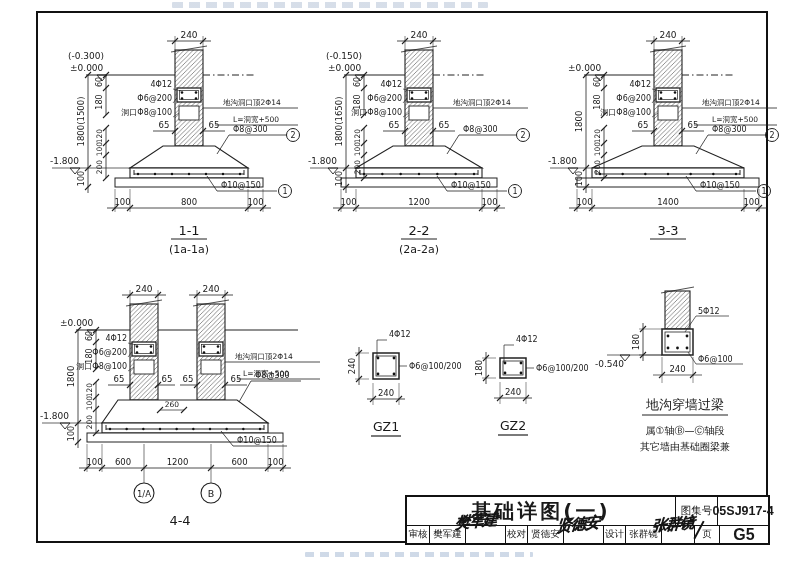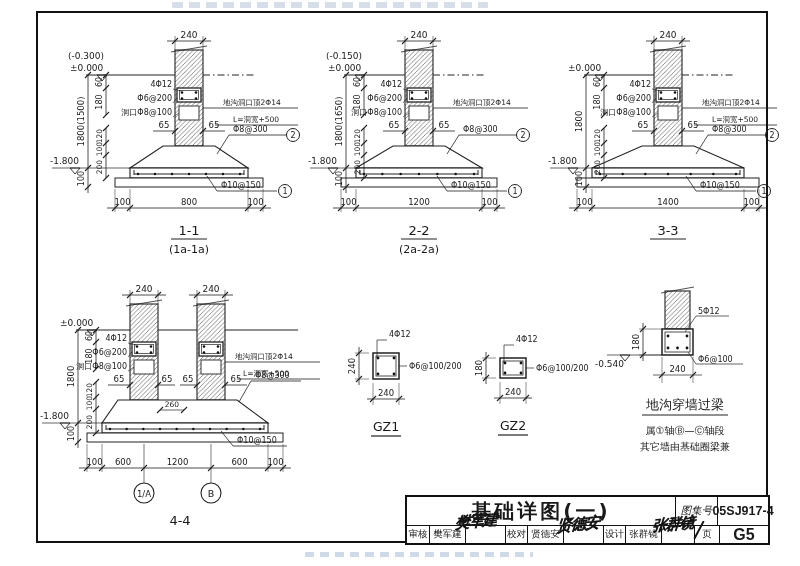--- a/index.html
+++ b/index.html
@@ -16,21 +16,21 @@
   svg text{font-family:"DejaVu Sans",sans-serif;}
   
   #tblock{position:absolute;left:405px;top:495px;width:365px;height:50px;
           border:2.2px solid #111;box-sizing:border-box;background:#fff;}
   .tb-r1{display:flex;height:29px;border-bottom:1.6px solid #111;box-sizing:border-box;}
   .tb-r2{display:flex;height:17px;}
   .tb-c{box-sizing:border-box;border-left:1.5px solid #111;display:flex;
         align-items:center;justify-content:center;overflow:visible;white-space:nowrap;}
   .tb-c:first-child{border-left:none;}
   .tb-title{width:268px;font-size:20px;font-weight:700;letter-spacing:3px;}
-  .tb-lab1{width:42px;font-size:10.5px;font-style:italic;}
+  .tb-lab1{width:42px;font-size:10.5px;}
   .tb-num{width:51px;font-size:12.5px;font-weight:600;font-family:Liberation Sans, sans-serif;}
   .tb-s{font-size:9.5px;}
   .sig{position:absolute;font-family:"DejaVu Serif",serif;font-style:italic;font-weight:bold;
        font-size:15px;color:#141414;transform:rotate(-5deg) skewX(-10deg);
        letter-spacing:-1px;text-shadow:0 0 .7px #222;pointer-events:none;}
   .sigline{position:absolute;width:2.2px;height:20px;background:#161616;transform:rotate(28deg);}
 </style>
 </head>
 <body>
 

